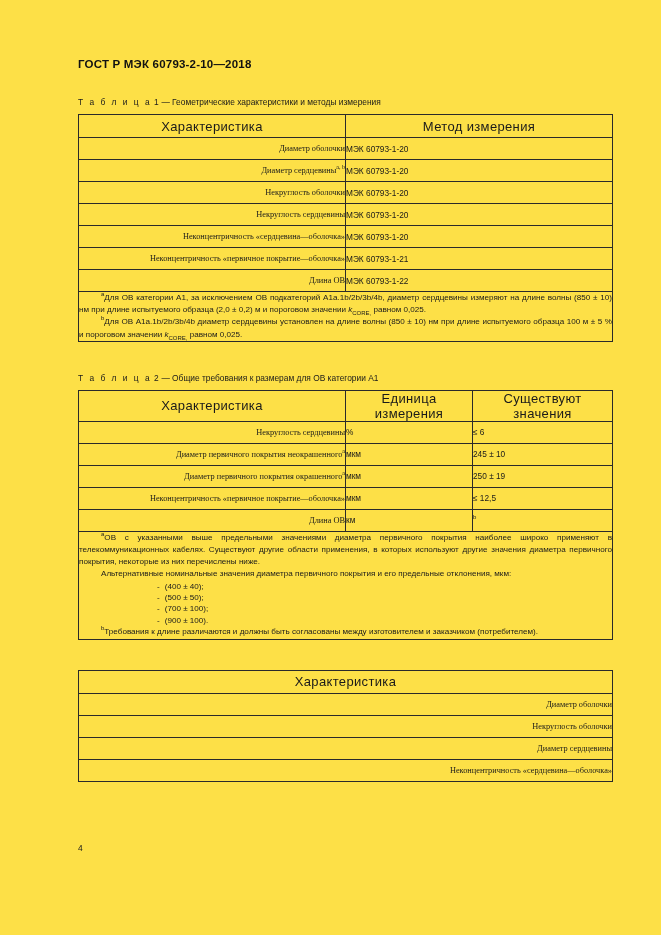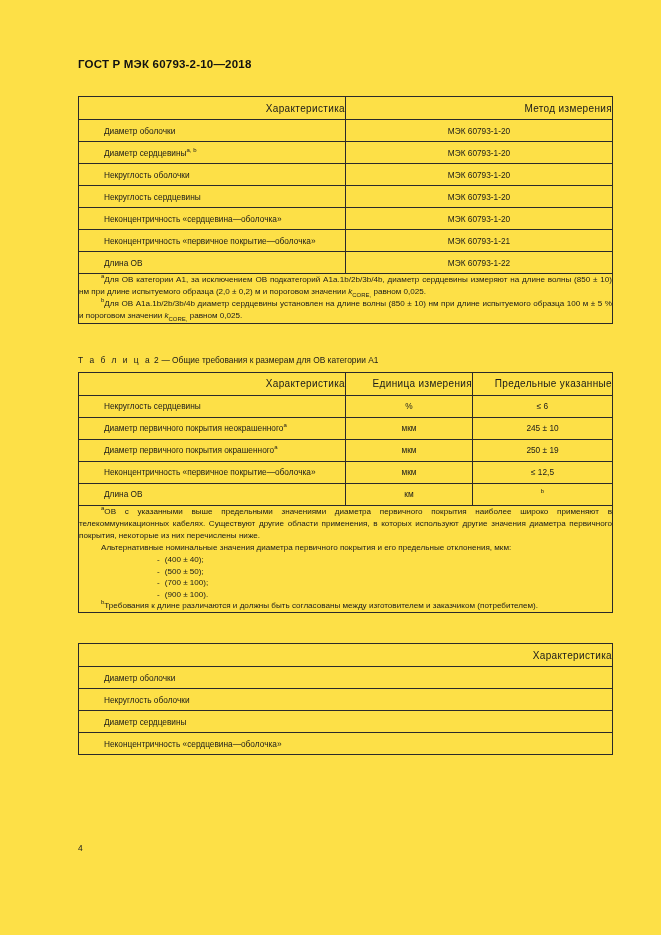--- a/index.html
+++ b/index.html
@@ -56,38 +56,39 @@
     table-layout: fixed;
     margin: 0;
   }
   table.gost td, table.gost th {
     border: 0.8px solid #2a2a2a;
     padding: 0;
     vertical-align: middle;
     font-weight: normal;
   }
   table.gost th.hdr {
-    font-size: 10px;
-    text-align: right;
+    font-size: 13px;
+    text-align: center;
     height: 22px;
     letter-spacing: 0.35px;
     color: #1a1a1a;
     border-bottom-width: 1.4px;
   }
   table.gost td.cell {
     font-size: 8.3px;
     height: 21px;
     color: #1a1a1a;
   }
   td.cell.left {
+    text-align: right;
+    padding-left: 2px;
+    font-family: Liberation Serif, serif;
+  }
+  td.cell.center {
     text-align: left;
-    padding-left: 25px;
-  }
-  td.cell.center {
-    text-align: center;
   }
   sup {
     font-size: 6px;
     vertical-align: super;
     line-height: 0;
   }
   sub {
     font-size: 6px;
     vertical-align: sub;
     line-height: 0;
@@ -128,20 +129,26 @@
   }
 </style>
 </head>
 <body>
 
 <div class="page">
   <div class="content">
 
     <div class="doc-header">ГОСТ Р МЭК 60793-2-10—2018</div>
 
+    <div class="tbl-caption">
+      <span class="tword">Т а б л и ц а</span>
+      <span class="tnum">1</span>
+      <span>—</span>
+      <span>Геометрические характеристики и методы измерения</span>
+    </div>
 
     <table class="gost">
       <colgroup>
           <col style="width:267px">
           <col style="width:267px">
         </colgroup>
       <thead>
         <tr>
           <th class="hdr">Характеристика</th>
           <th class="hdr">Метод измерения</th>
@@ -197,21 +204,21 @@
     <table class="gost">
       <colgroup>
           <col style="width:267px">
           <col style="width:127px">
           <col style="width:140px">
         </colgroup>
       <thead>
         <tr>
           <th class="hdr">Характеристика</th>
           <th class="hdr">Единица измерения</th>
-          <th class="hdr">Предельные указанные</th>
+          <th class="hdr">Существуют значения</th>
         </tr>
       </thead>
       <tbody>
         <tr>
           <td class="cell left"><span>Некруглость сердцевины</span></td>
           <td class="cell center">%</td>
           <td class="cell center">≤ 6</td>
         </tr>
         <tr>
           <td class="cell left"><span>Диаметр первичного покрытия неокрашенного</span><sup>a</sup></td>

